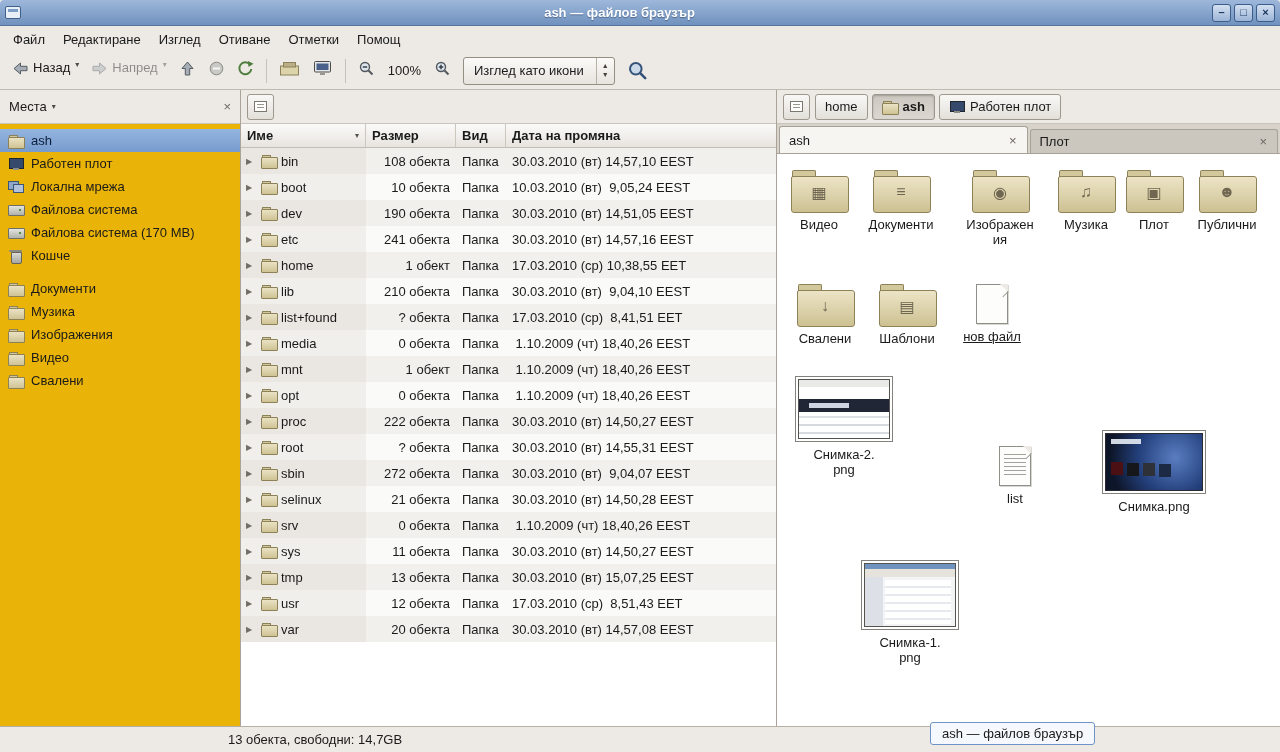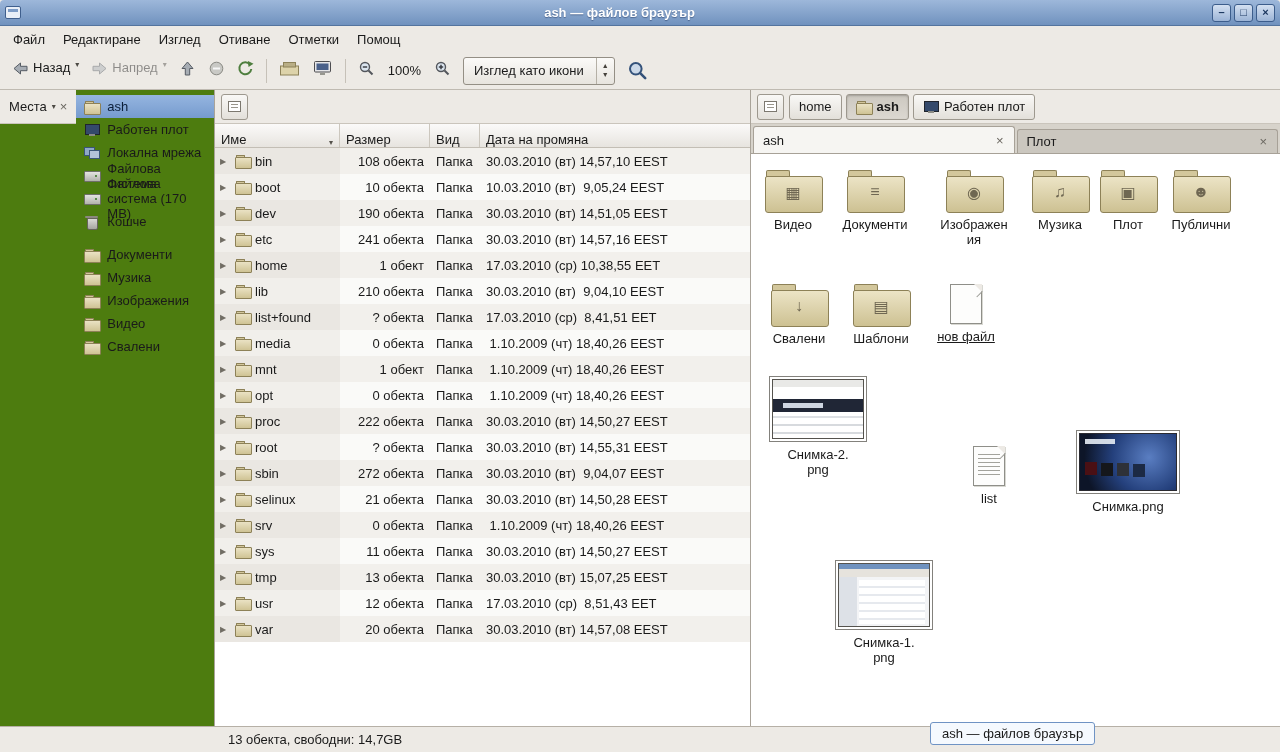--- a/index.html
+++ b/index.html
@@ -30,21 +30,21 @@
   .tsep { width:1px; height:24px; background:#c6c1b8; margin:0 6px; }
   .zoom-label { padding:0 7px; }
   .combo { display:flex; align-items:stretch; height:28px; background:linear-gradient(#fbfaf8,#e7e4de);
            border:1px solid #948f85; border-radius:3px; margin:0 6px; }
   .combo-label { padding:5px 12px 0 10px; }
   .combo-arrows { border-left:1px solid #b5b0a6; width:18px; display:flex; flex-direction:column;
                   align-items:center; justify-content:center; font-size:7px; color:#44413b; line-height:1.15; }
 
   
   .main { flex:1; display:flex; min-height:0; background:#fff; }
-  .sidebar { width:215px; background:#4d7c0f; border-right:1px solid #a9a399; display:flex; }
+  .sidebar { width:241px; background:#eab308; border-right:1px solid #a9a399; display:flex; flex-direction:column; }
   .sidebar-header { height:34px; background:#edeae5; border-bottom:1px solid #cac5bc; display:flex; align-items:center; padding:0 9px; gap:4px; }
   .sb-close { margin-left:auto; color:#6b6861; font-size:13px; }
   .side-list { padding-top:5px; }
   .side-item { height:23px; display:flex; align-items:center; gap:7px; padding:0 8px; }
   .side-item.selected { background:linear-gradient(#95b5e0,#769bce); color:#0b1f3a; }
   .side-sep { height:10px; }
 
   .pane { display:flex; flex-direction:column; min-width:0; background:#fff; }
   .pane-mid { width:536px; border-right:1px solid #a9a399; }
   .pane-right { flex:1; }
@@ -55,21 +55,21 @@
   .loc-ic::before { content:""; position:absolute; left:2px; top:2px; right:2px; height:6px;
                     background:repeating-linear-gradient(#9a968c 0 1px, transparent 1px 3px); }
 
   .crumb { display:flex; align-items:center; gap:5px; height:26px; padding:0 9px;
            background:linear-gradient(#f9f8f6,#e3e0da); border:1px solid #9d988e; border-radius:3px;
            font-family:inherit; font-size:13px; color:#1a1a1a; }
   .crumb.active { background:linear-gradient(#ccc8c0,#dcd8d1); box-shadow:inset 0 1px 2px rgba(0,0,0,.22); font-weight:bold; }
 
   
   .list-header { display:flex; height:24px; background:linear-gradient(#fbfaf9,#e7e4df); border-bottom:1px solid #c3beb5; flex:0 0 auto; }
-  .lh { border-right:1px solid #ccc7be; padding:0 6px; display:flex; align-items:flex-end; gap:13px; }
+  .lh { border-right:1px solid #ccc7be; padding:0 6px; display:flex; align-items:center; gap:13px;font-weight:bold; }
   .lh-name { width:125px; } .lh-size { width:90px; } .lh-type { width:50px; } .lh-date { flex:1; border-right:none; }
   .sort-arrow { font-size:8px; color:#55524b; margin-left:auto; }
   .list-body { flex:0 0 auto; }
   .lrow { display:flex; height:26px; }
   .lrow.odd { background:#f2f0ec; } .lrow.even { background:#fafaf8; }
   .lrow.odd .lc-name { background:#eae7e2; } .lrow.even .lc-name { background:#f1efeb; }
   .lc { display:flex; align-items:center; padding:0 6px; }
   .lc-name { width:125px; gap:4px; padding-left:5px; }
   .lc-size { width:90px; justify-content:flex-end; }
   .lc-type { width:50px; }

